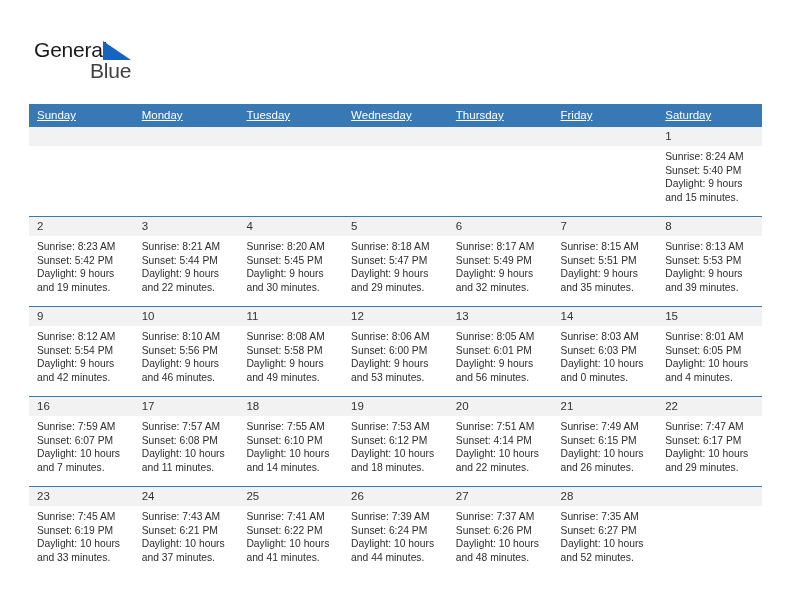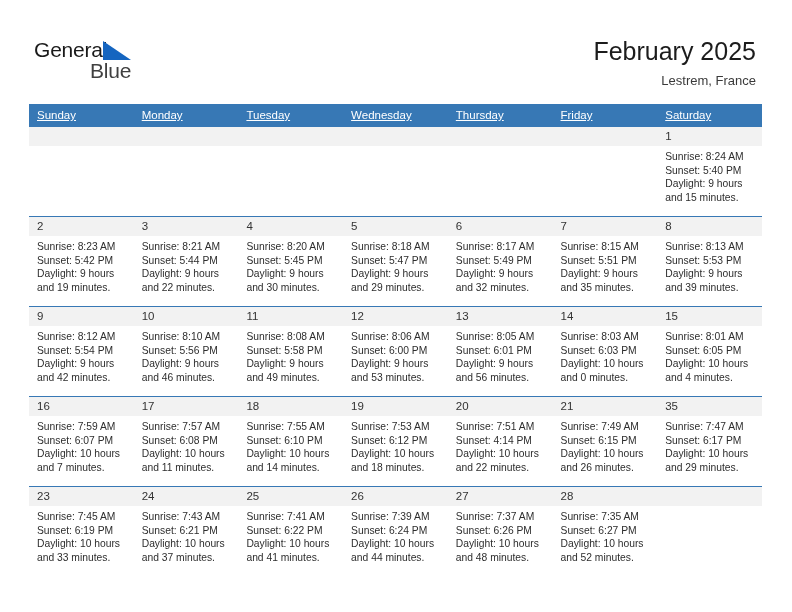--- a/index.html
+++ b/index.html
@@ -153,24 +153,20 @@
     <div class="logo">
       <span class="logo-general">General</span>
       <span class="logo-tri">
         <svg width="28" height="19" viewBox="0 0 28 19" xmlns="http://www.w3.org/2000/svg">
           <polygon points="0,0 28,19 0,19" fill="#1565c0"></polygon>
         </svg>
       </span>
       <span class="logo-blue">Blue</span>
     </div>
 
-    <div class="title-block">
-      <h1 class="cal-title">February 2025</h1>
-      <div class="cal-subtitle">Lestrem, France</div>
-    </div>
 
   </div>
 
   <table class="calendar">
     <thead>
       <tr>
         <th>Sunday</th>
         <th>Monday</th>
         <th>Tuesday</th>
         <th>Wednesday</th>
@@ -367,21 +363,21 @@
           </td>
           <td>
             <div class="daynum">21</div>
             <div class="cellbody">
               <div>Sunrise: 7:49 AM</div>
               <div>Sunset: 6:15 PM</div>
               <div class="daylight">Daylight: 10 hours and 26 minutes.</div>
             </div>
           </td>
           <td>
-            <div class="daynum">35</div>
+            <div class="daynum">22</div>
             <div class="cellbody">
               <div>Sunrise: 7:47 AM</div>
               <div>Sunset: 6:17 PM</div>
               <div class="daylight">Daylight: 10 hours and 29 minutes.</div>
             </div>
           </td>
         </tr>
         <tr>
           <td>
             <div class="daynum">23</div>

